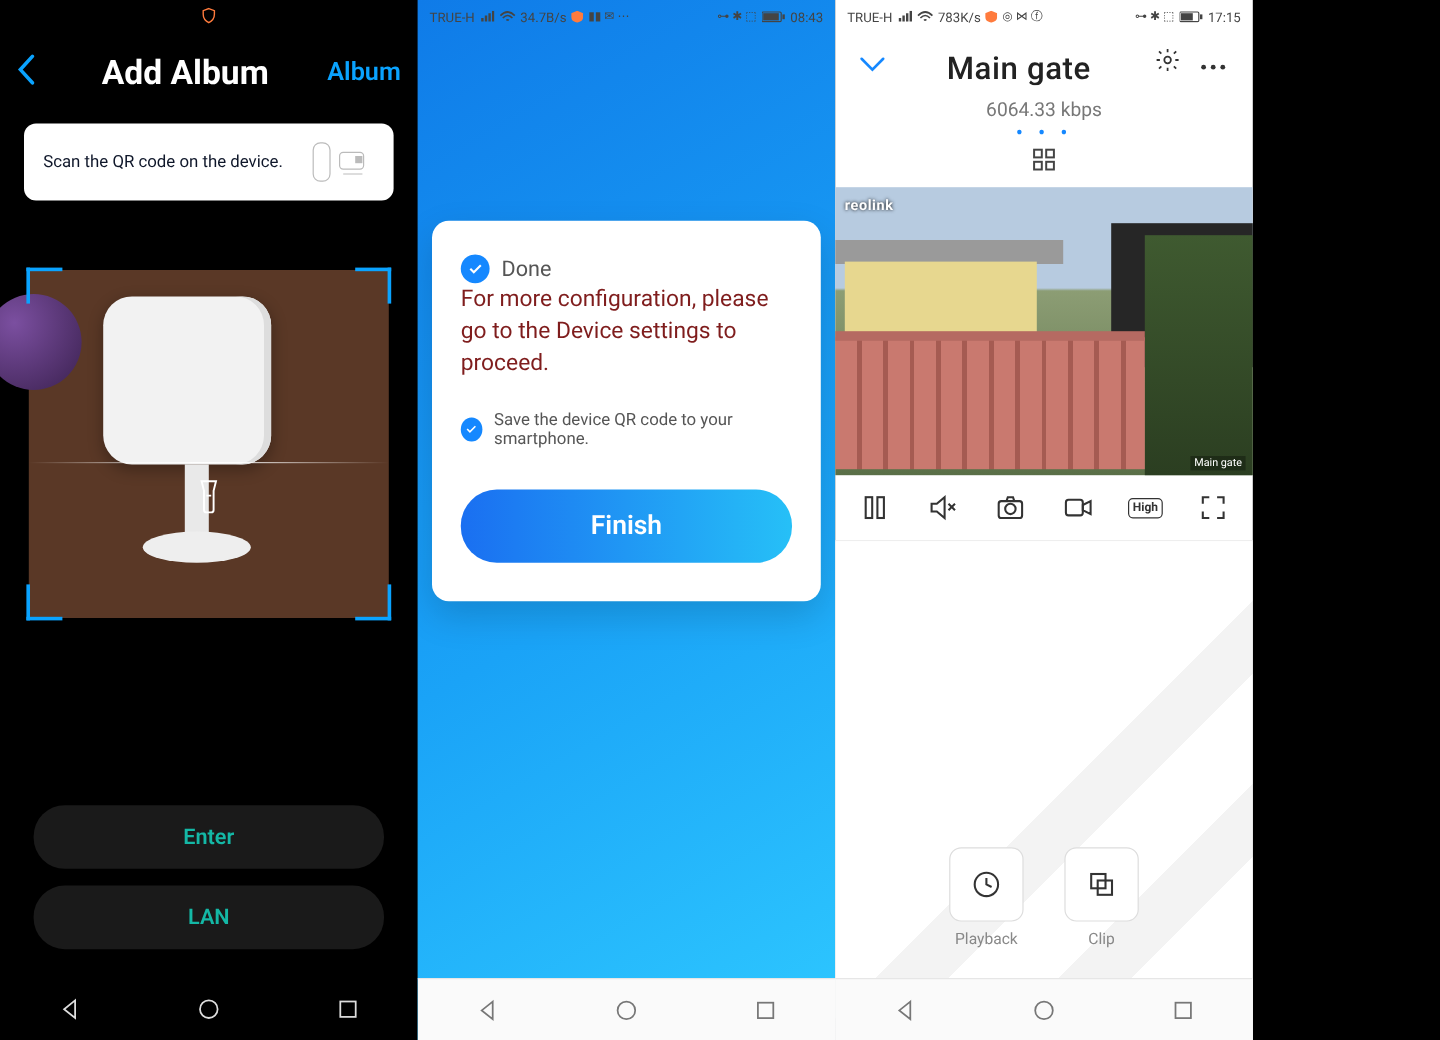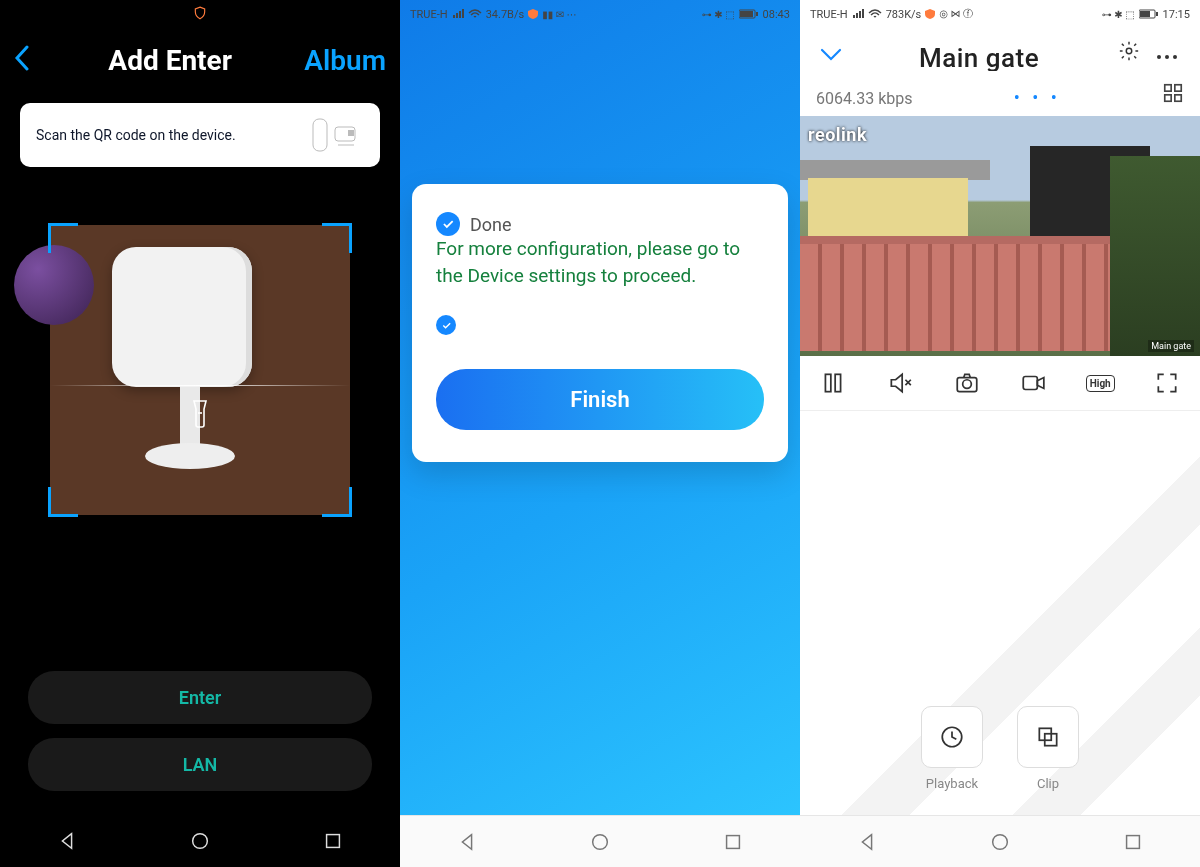--- a/index.html
+++ b/index.html
@@ -1,26 +1,26 @@
 <!DOCTYPE html>
 <html><head>
 <meta charset="utf-8">
 <style>
   * { box-sizing: border-box; margin: 0; padding: 0; font-family: -apple-system, "Segoe UI", Roboto, sans-serif; }
   body { width: 1200px; height: 867px; display: flex; overflow: hidden; background:#000; }
-  .screen { width: 400px; height: 867px; position: relative; overflow: hidden; display:flex; flex-direction:column; }
+  .screen { width: 348px; height: 867px; position: relative; overflow: hidden; display:flex; flex-direction:column; }
 
   
   .s1 { background: #000; color: #fff; }
   .s1 .statusbar { height: 26px; display:flex; justify-content:center; align-items:center; font-size:11px; color:#ccc;}
   .s1 .shield { width:14px;height:14px; }
   .s1 .header { display:flex; align-items:center; padding: 18px 14px 18px 8px; }
   .s1 .back { color:#0aa3ff; font-size:28px; padding:0 6px; line-height:1;}
   .s1 .title { flex:1; text-align:center; font-size:28px; font-weight:700; }
-  .s1 .album { color:#0aa3ff; font-size:28px; font-weight:600; }
+  .s1 .album { color:#0aa3ff; font-size:21px; font-weight:600; }
   .s1 .instr-card { margin: 8px 20px 18px; background:#fff; color:#0f172a; border-radius:10px; padding:14px 16px; display:flex; align-items:center; justify-content:space-between; font-size:14px;}
   .s1 .instr-ill { width:56px; height:36px; display:flex; gap:4px; align-items:center; justify-content:center;}
   .s1 .scanframe { position:relative; margin: 40px auto 0; width: 300px; height: 290px; }
   .s1 .cam-photo { position:absolute; inset:0; background:#5a3826; border-radius:2px;}
   .s1 .cam-body { position:absolute; left:62px; top:22px; width:140px; height:140px; background:#f2f2f2; border-radius: 24px 24px 24px 24px; box-shadow:inset -6px 0 0 #ddd, 0 4px 12px rgba(0,0,0,.3);}
   .s1 .cam-stand { position:absolute; left:130px; top:162px; width:20px; height:60px; background:#e9e9e9;}
   .s1 .cam-base { position:absolute; left:95px; top:218px; width:90px; height:26px; background:#eee; border-radius:50%;}
   .s1 .corner { position:absolute; width:30px; height:30px; border:3px solid #0aa3ff; }
   .s1 .tl{top:-2px;left:-2px;border-right:none;border-bottom:none;}
   .s1 .tr{top:-2px;right:-2px;border-left:none;border-bottom:none;}
@@ -34,40 +34,40 @@
 
   
   .s2 { background: linear-gradient(150deg,#0f7be8 0%, #1aa3f7 55%, #2ec8ff 100%); color:#fff;}
   .s2 .statusbar { height:28px; display:flex; justify-content:space-between; align-items:center; padding:0 10px; font-size:11px; color:#444; background:rgba(255,255,255,0);}
   .s2 .card { position:absolute; left:12px; right:12px; top:184px; background:#fff; color:#222; border-radius:14px; padding:28px 24px 32px; box-shadow:0 12px 30px rgba(0,0,0,.15);}
   .s2 .done-row{ display:flex; align-items:center; gap:10px; }
   .s2 .check-lg{ width:24px; height:24px; border-radius:50%; background:#1588ff; display:flex; align-items:center; justify-content:center;}
   .s2 .check-lg svg{ width:14px;height:14px; stroke:#fff; stroke-width:3;}
   .s2 .done-txt{ font-size:18px; color:#555;}
   .s2 .big-title{ font-size:38px; font-weight:700; line-height:1.25; color:#222; margin-bottom:18px;}
-  .s2 .subtext{ font-size:19px; color:#15803d; line-height:1.4; margin-bottom:26px;}
+  .s2 .subtext{ font-size:19px; color:#7f1d1d; line-height:1.4; margin-bottom:26px;}
   .s2 .save-row{ display:flex; align-items:center; gap:10px; margin-bottom:34px;}
   .s2 .check-sm{ width:20px; height:20px; border-radius:50%; background:#1588ff; display:flex; align-items:center; justify-content:center;}
   .s2 .check-sm svg{ width:11px;height:11px; stroke:#fff; stroke-width:3;}
   .s2 .save-txt{ font-size:14px; color:#555;}
   .s2 .finish-btn{ display:block; width:100%; padding:18px; border:none; border-radius:30px; font-size:22px; font-weight:600; color:#fff; background:linear-gradient(90deg,#1a6ff1,#26c0f7);}
 
   
   .s3 { background:#fff; color:#222;}
   .s3 .statusbar { height:28px; display:flex; justify-content:space-between; align-items:center; padding:0 10px; font-size:11px; color:#444;}
   .s3 .header3{ display:flex; align-items:center; padding: 10px 14px 4px; }
   .s3 .chev{ color:#1588ff; font-size:26px; padding:0 6px;}
   .s3 .camname{ flex:1; text-align:center; font-size:26px; font-weight:500; color:#222; letter-spacing:.5px; position:relative; top:4px; overflow:hidden; height:28px;}
   .s3 .gear,.s3 .more{ font-size:22px; color:#333; padding:0 8px;}
-  .s3 .bitrate-row{ display:flex; align-items:flex-end; padding:10px 16px 8px; }
+  .s3 .bitrate-row{ display:flex; align-items:center; padding:10px 16px 8px;flex-direction:column; }
   .s3 .bitrate{ font-size:16px; color:#777; flex:0 0 auto;}
   .s3 .dots3{ flex:1; text-align:center; color:#1588ff; letter-spacing:4px; font-size:18px;}
   .s3 .grid-ico{ width:22px; height:22px; color:#444;}
   .s3 .video{ height:240px; position:relative; background:linear-gradient(#b7cbe0 0%, #b7cbe0 35%, #8c9d74 36%, #5a6f47 100%);}
-  .s3 .logo{ position:absolute; top:8px; left:8px; color:#fff; font-size:18px; font-weight:700; text-shadow:0 0 3px #000; letter-spacing:.5px;}
+  .s3 .logo{ position:absolute; top:8px; left:8px; color:#fff; font-size:12px; font-weight:700; text-shadow:0 0 3px #000; letter-spacing:.5px;}
   .s3 .house{ position:absolute; left:8px; top:62px; width:160px; height:70px; background:#e7d78f;}
   .s3 .roof{ position:absolute; left:0; top:44px; width:190px; height:20px; background:#9a9a9a;}
   .s3 .wall{ position:absolute; left:230px; top:30px; width:120px; height:120px; background:#262626;}
   .s3 .fence{ position:absolute; left:0; right:90px; top:125px; height:110px; background:repeating-linear-gradient(90deg,#c9796f 0 18px, #a55b52 18px 22px);}
   .s3 .fence-top{ position:absolute; left:0; right:90px; top:120px; height:8px; background:#b56a62;}
   .s3 .bush{ position:absolute; right:0; top:40px; width:90px; height:200px; background:linear-gradient(#3f5a30,#2b3e21);}
   .s3 .camlabel{ position:absolute; right:6px; bottom:4px; font-size:9px; color:#fff; background:rgba(0,0,0,.3); padding:1px 3px;}
   .s3 .toolbar{ display:flex; justify-content:space-between; padding:14px 18px; border-bottom:1px solid #eee;gap:26px;}
   .s3 .tool{ width:30px; height:26px; color:#333; display:flex; align-items:center; justify-content:center; font-size:12px;}
   .s3 .tool svg{ width:26px; height:26px; stroke:#333; fill:none; stroke-width:1.6;}
@@ -97,21 +97,21 @@
     <svg class="shield" viewBox="0 0 24 24" fill="none" stroke="#ff7b3d" stroke-width="2">
         <path d="M12 2l8 3v5c0 6-4 10-8 12-4-2-8-6-8-12V5l8-3z"></path>
       </svg>
   </div>
   <div class="header">
     <span class="back">
       <svg width="16" height="26" viewBox="0 0 16 26">
           <path d="M13 2 L3 13 L13 24" fill="none" stroke="#0aa3ff" stroke-width="3" stroke-linecap="round"></path>
         </svg>
     </span>
-    <span class="title">Add Enter</span>
+    <span class="title">Add Album</span>
     <span class="album">Album</span>
   </div>
   <div class="instr-card">
     <span>Scan the QR code on the device.</span>
     <span class="instr-ill">
       <svg width="20" height="34" viewBox="0 0 20 34">
           <rect x="3" y="1" width="14" height="32" rx="6" fill="none" stroke="#bbb" stroke-width="1"></rect>
         </svg>
       <svg width="28" height="24" viewBox="0 0 28 24">
           <rect x="1" y="4" width="20" height="14" rx="3" fill="none" stroke="#bbb"></rect>
@@ -192,20 +192,21 @@
         </span>
       <span class="done-txt">Done</span>
     </div>
     <div class="subtext">For more configuration, please go to the Device settings to proceed.</div>
     <div class="save-row">
       <span class="check-sm">
           <svg viewBox="0 0 24 24" fill="none">
             <path d="M5 12l5 5L20 7"></path>
           </svg>
         </span>
+      <span class="save-txt">Save the device QR code to your smartphone.</span>
     </div>
     <button class="finish-btn">Finish</button>
   </div>
 
   <div class="navbar">
     <span class="nbtn"><svg viewBox="0 0 24 24" fill="none" stroke-width="1.6">
           <path d="M17 4 L7 12 L17 20 Z"></path>
         </svg></span>
     <span class="nbtn"><svg viewBox="0 0 24 24" fill="none" stroke-width="1.6">
           <circle cx="12" cy="12" r="8"></circle>

